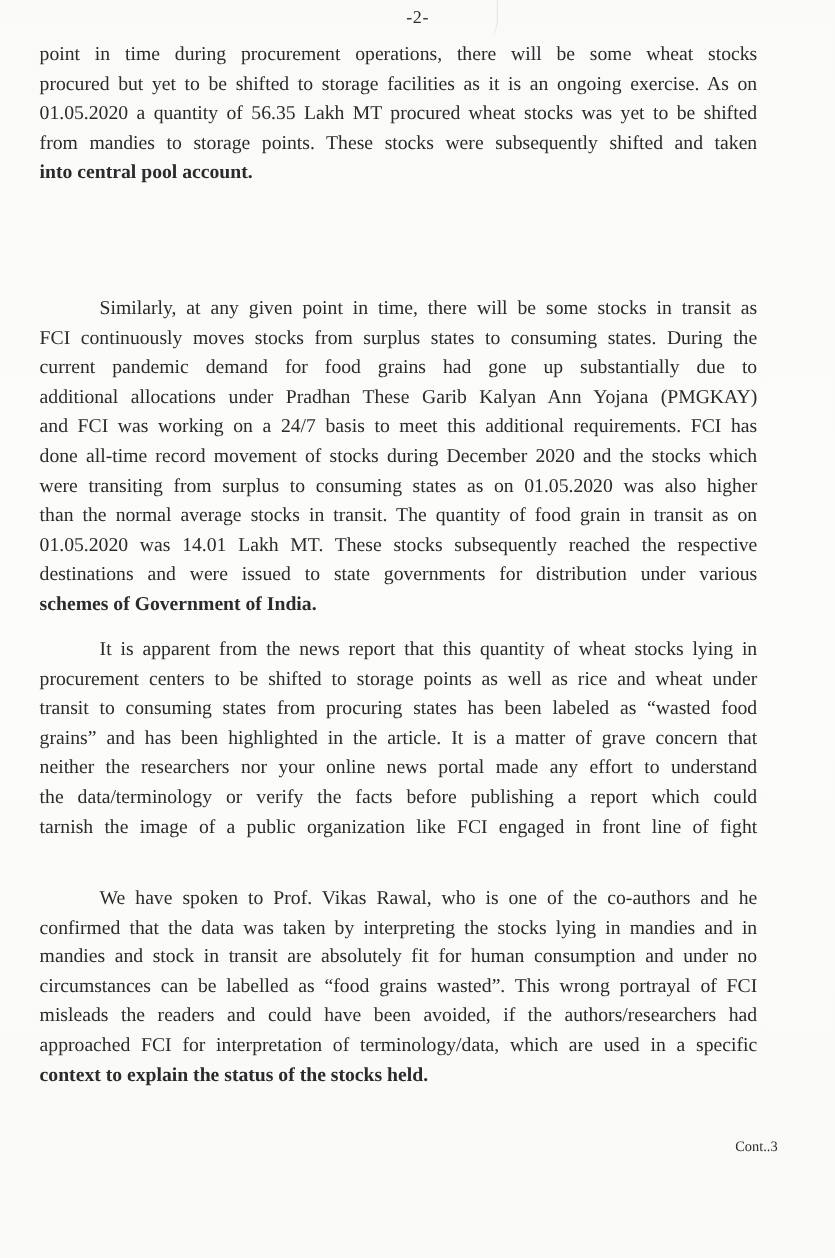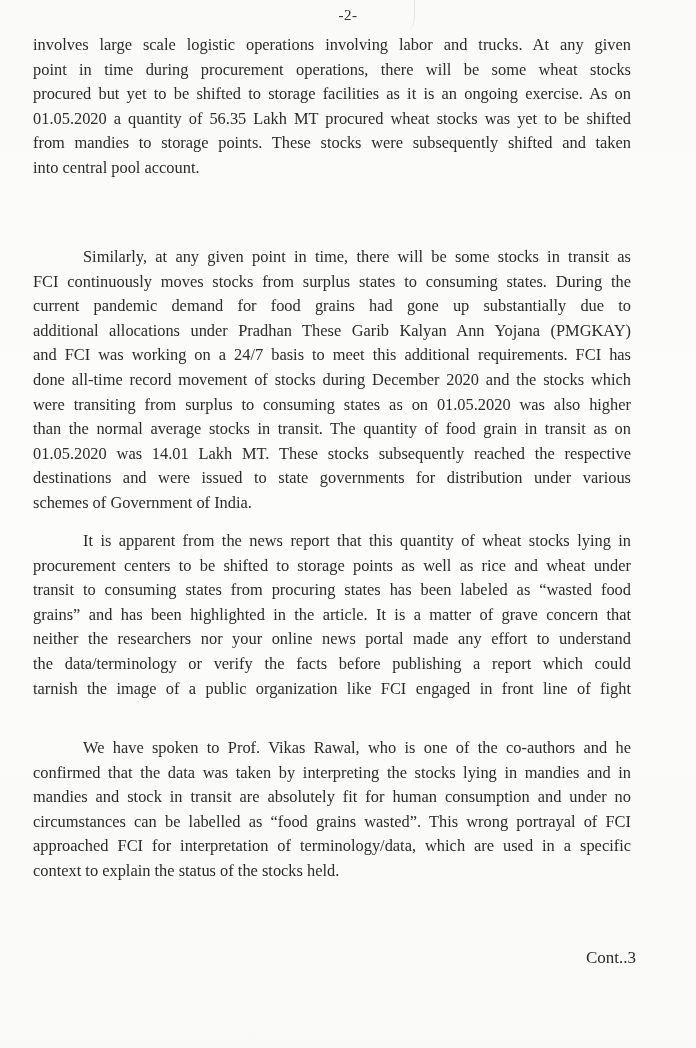--- a/index.html
+++ b/index.html
@@ -10,36 +10,35 @@
     color: #2b2b2b;
     position: relative;
   }
   .page { position: absolute; left: 0; top: 0; width: 696px; height: 1048px;
     background: linear-gradient(180deg, #fafaf9 0%, #fcfcfb 50%, #f9f9f8 100%); }
   .pagenum { position: absolute; top: 7px; left: 0; width: 696px; text-align: center;
     font-size: 15px; letter-spacing: 0.5px; }
   .para { position: absolute; left: 33px; width: 598px; }
   .line { display: block; height: 24.6px; line-height: 24.6px; font-size: 16.4px;
     text-align: justify; text-align-last: justify; white-space: nowrap; overflow: visible; }
-  .line.last { text-align-last: left; }
+  .line.last { text-align-last: left; font-weight: bold; }
   .line.indent { padding-left: 50px; }
-  .cont { position: absolute; top: 948px; right: 60px; font-size: 17px; }
+  .cont { position: absolute; top: 948px; right: 48px; font-size: 12px; }
   .smudge { position: absolute; top: 0; left: 402px; width: 12px; height: 30px;
     border-right: 1px solid #d9d9d8; border-radius: 0 0 50% 0; opacity: .6; }
 </style>
 </head>
 <body>
 
 <div class="page">
   <div class="smudge"></div>
 
   <div class="pagenum">-2-</div>
 
   <div class="para" style="top:33px">
-    <span class="line">involves large scale logistic operations involving labor and trucks. At any given</span>
     <span class="line">point in time during procurement operations, there will be some wheat stocks</span>
     <span class="line">procured but yet to be shifted to storage facilities as it is an ongoing exercise. As on</span>
     <span class="line">01.05.2020 a quantity of 56.35 Lakh MT procured wheat stocks was yet to be shifted</span>
     <span class="line">from mandies to storage points. These stocks were subsequently shifted and taken</span>
     <span class="line last">into central pool account.</span>
   </div>
 
   <div class="para" style="top:245px">
     <span class="line indent">Similarly, at any given point in time, there will be some stocks in transit as</span>
     <span class="line">FCI continuously moves stocks from surplus states to consuming states. During the</span>
@@ -62,18 +61,19 @@
     <span class="line">neither the researchers nor your online news portal made any effort to understand</span>
     <span class="line">the data/terminology or verify the facts before publishing a report which could</span>
     <span class="line">tarnish the image of a public organization like FCI engaged in front line of fight</span>
   </div>
 
   <div class="para" style="top:736px">
     <span class="line indent">We have spoken to Prof. Vikas Rawal, who is one of the co-authors and he</span>
     <span class="line">confirmed that the data was taken by interpreting the stocks lying in mandies and in</span>
     <span class="line">mandies and stock in transit are absolutely fit for human consumption and under no</span>
     <span class="line">circumstances can be labelled as “food grains wasted”. This wrong portrayal of FCI</span>
+    <span class="line">misleads the readers and could have been avoided, if the authors/researchers had</span>
     <span class="line">approached FCI for interpretation of terminology/data, which are used in a specific</span>
     <span class="line last">context to explain the status of the stocks held.</span>
   </div>
 
   <div class="cont">Cont..3</div>
 </div>
 
 </body></html>

